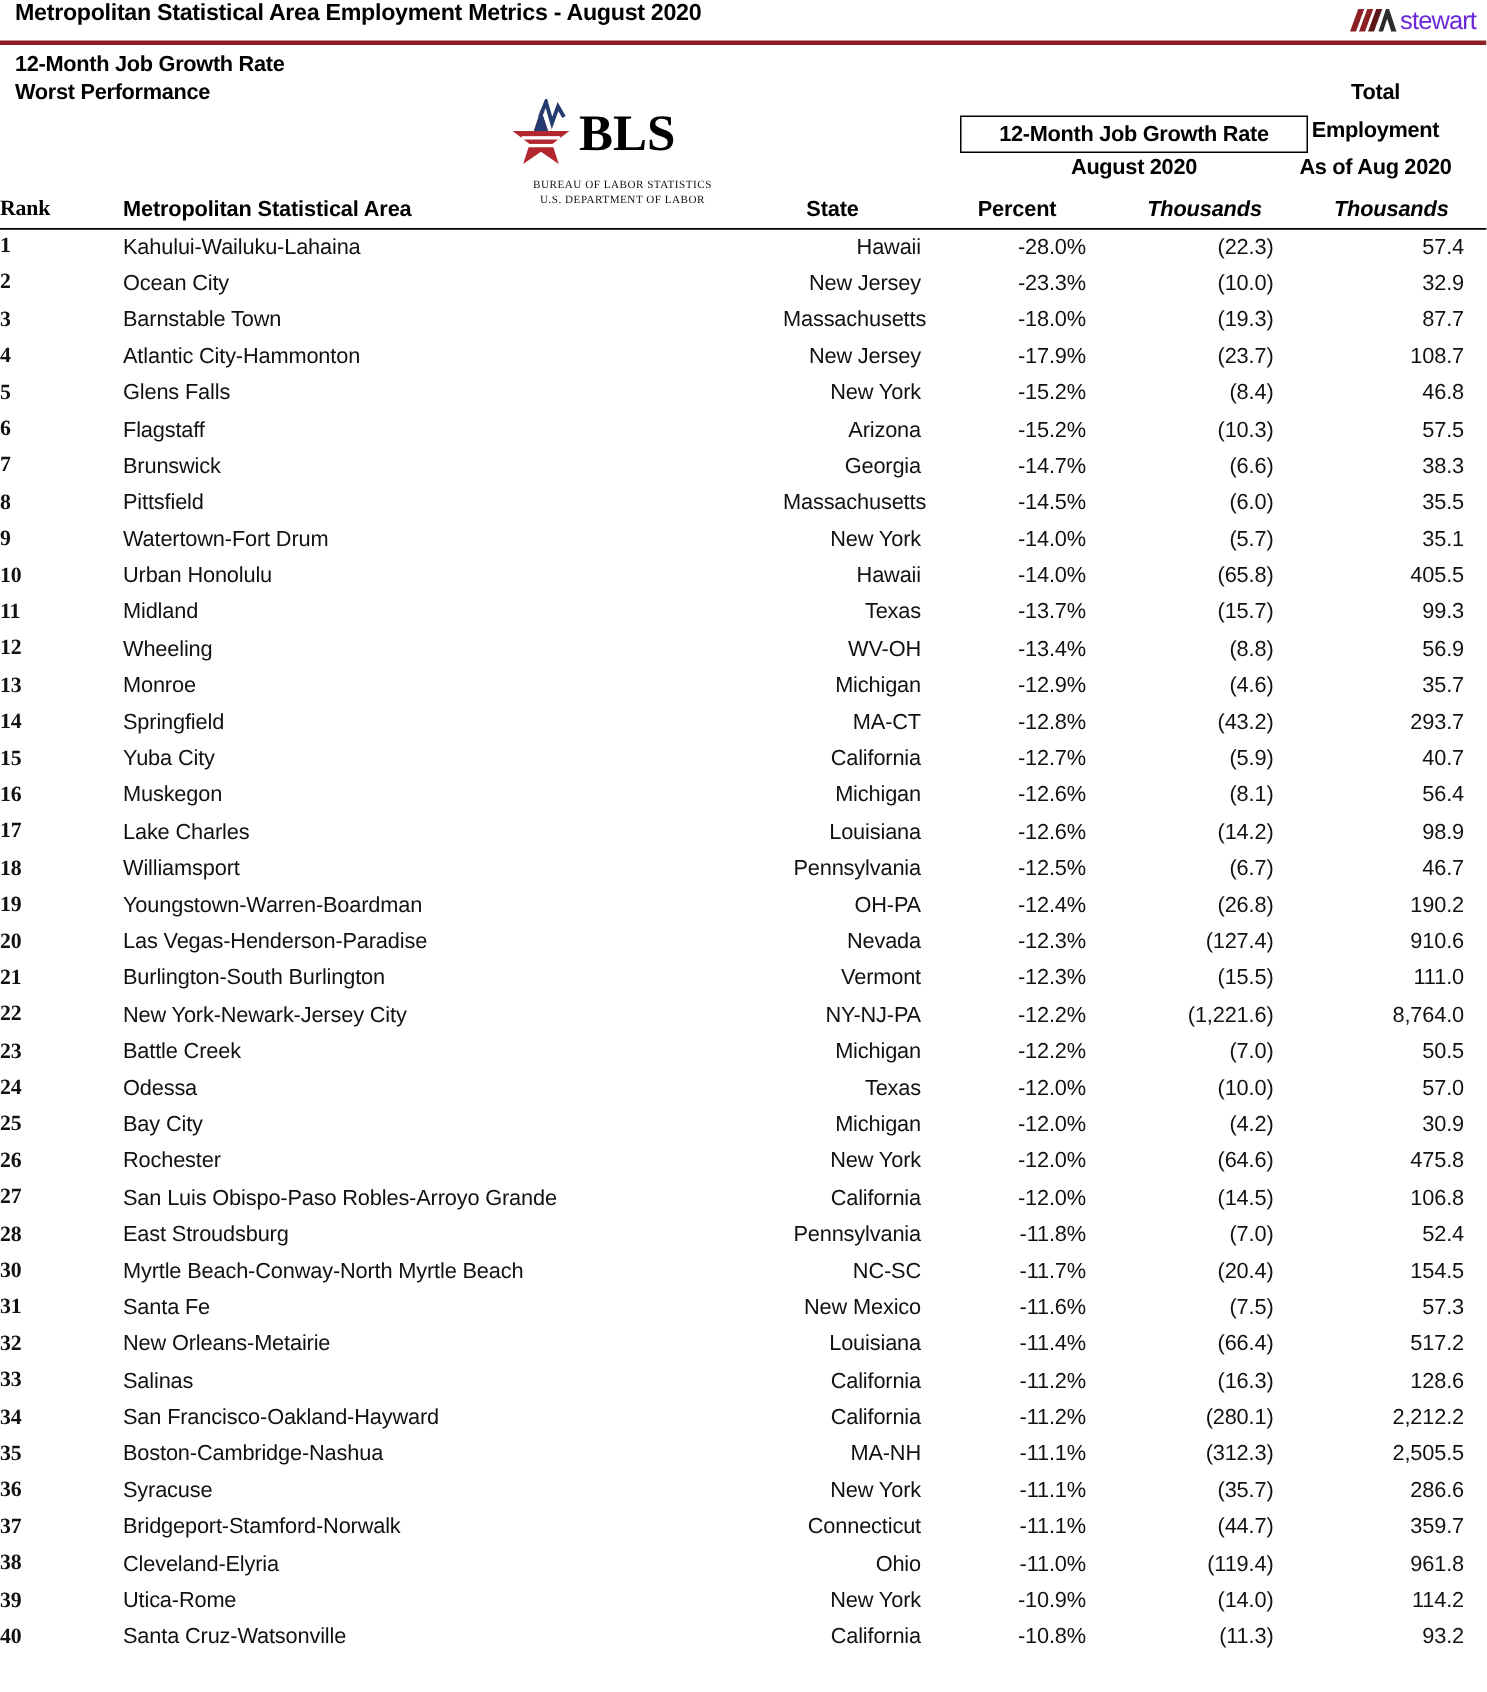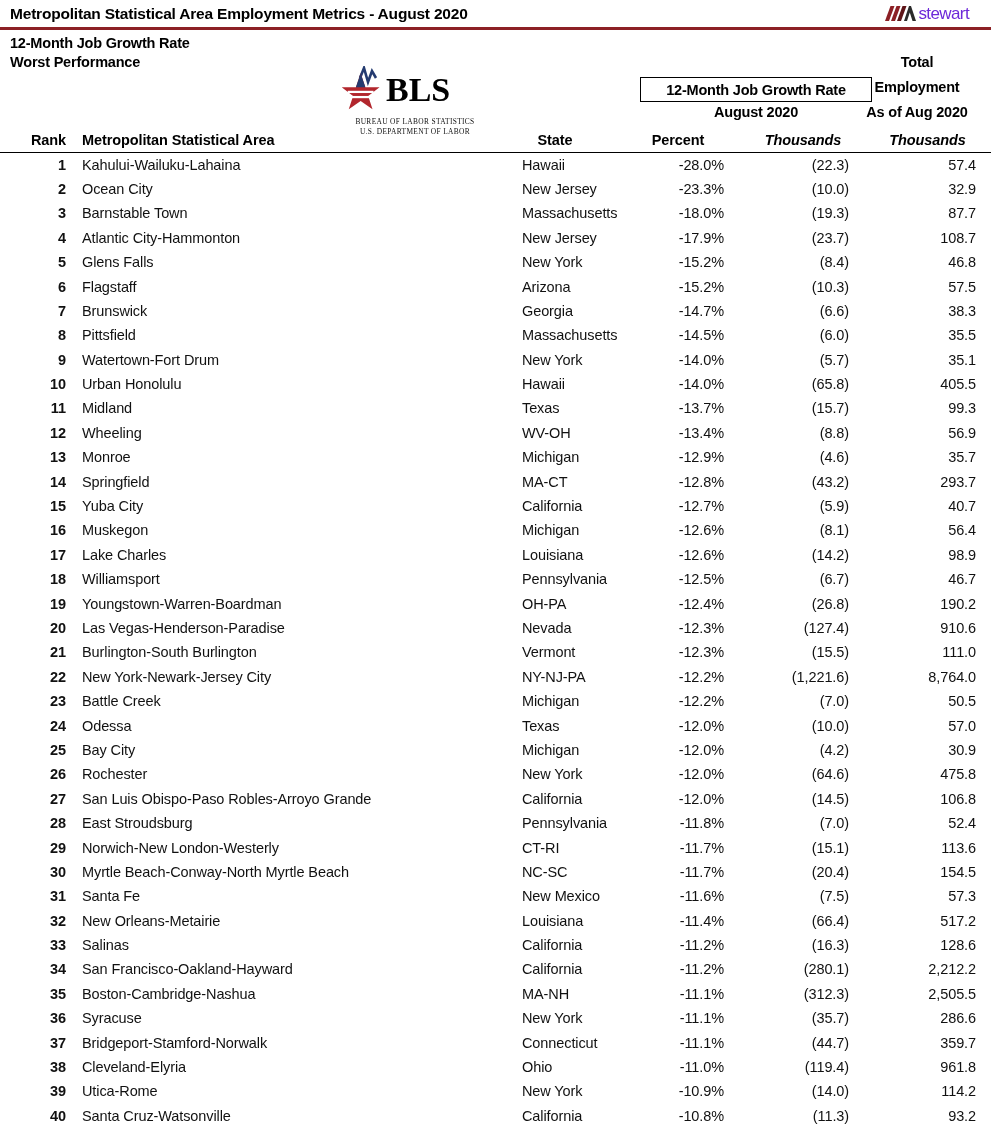--- a/index.html
+++ b/index.html
@@ -12,23 +12,22 @@
     font-family: "Liberation Sans", sans-serif;
     color: #000000;
     overflow: hidden;
     position: relative;
   }
 
   
   .titlebar {
     position: relative;
     height: 27px;
-    padding: 0 20px 0 10px;
+    padding: 0 5px 0 10px;
     display: flex;
-    align-items: center;
     justify-content: space-between;
   }
   .doc-title {
     font-size: 15.5px;
     font-weight: bold;
     letter-spacing: -0.2px;
     white-space: nowrap;
   }
   .titlebar-rule {
     height: 3px;
@@ -160,23 +159,23 @@
     height: 24.4px;
     vertical-align: middle;
   }
   thead th {
     font-weight: bold;
     border-bottom: 1.3px solid #000;
     padding-bottom: 3px;
     height: 23px;
     vertical-align: bottom;
   }
-  .c-rank   { width: 66px;  text-align: right; }
+  .c-rank   { width: 66px;  text-align: left; font-family: Liberation Serif, serif; }
   .c-msa    { width: 430px; text-align: left; padding-left: 16px !important; }
-  .c-state  { width: 118px; text-align: left; padding-left: 26px !important; }
+  .c-state  { width: 118px; text-align: right; padding-left: 26px !important; }
   .c-pct    { width: 128px; text-align: right; padding-right: 18px !important; }
   .c-chg    { width: 122px; text-align: right; padding-right: 15px !important; }
   .c-tot    { width: 127px; text-align: right; padding-right: 15px !important; }
 
   thead .c-state { text-align: center; padding-left: 0 !important; }
   thead .c-pct   { text-align: center; padding-right: 0 !important; }
   thead .c-chg   { text-align: center; padding-right: 0 !important; font-style: italic; }
   thead .c-tot   { text-align: center; padding-right: 0 !important; font-style: italic; }
   thead .c-msa   { text-align: left; }
 
@@ -466,28 +465,20 @@
       </tr>
       <tr>
         <td class="c-rank">28</td>
         <td class="c-msa">East Stroudsburg</td>
         <td class="c-state">Pennsylvania</td>
         <td class="c-pct">-11.8%</td>
         <td class="c-chg">(7.0)</td>
         <td class="c-tot">52.4</td>
       </tr>
       <tr>
-        <td class="c-rank">29</td>
-        <td class="c-msa">Norwich-New London-Westerly</td>
-        <td class="c-state">CT-RI</td>
-        <td class="c-pct">-11.7%</td>
-        <td class="c-chg">(15.1)</td>
-        <td class="c-tot">113.6</td>
-      </tr>
-      <tr>
         <td class="c-rank">30</td>
         <td class="c-msa">Myrtle Beach-Conway-North Myrtle Beach</td>
         <td class="c-state">NC-SC</td>
         <td class="c-pct">-11.7%</td>
         <td class="c-chg">(20.4)</td>
         <td class="c-tot">154.5</td>
       </tr>
       <tr>
         <td class="c-rank">31</td>
         <td class="c-msa">Santa Fe</td>

